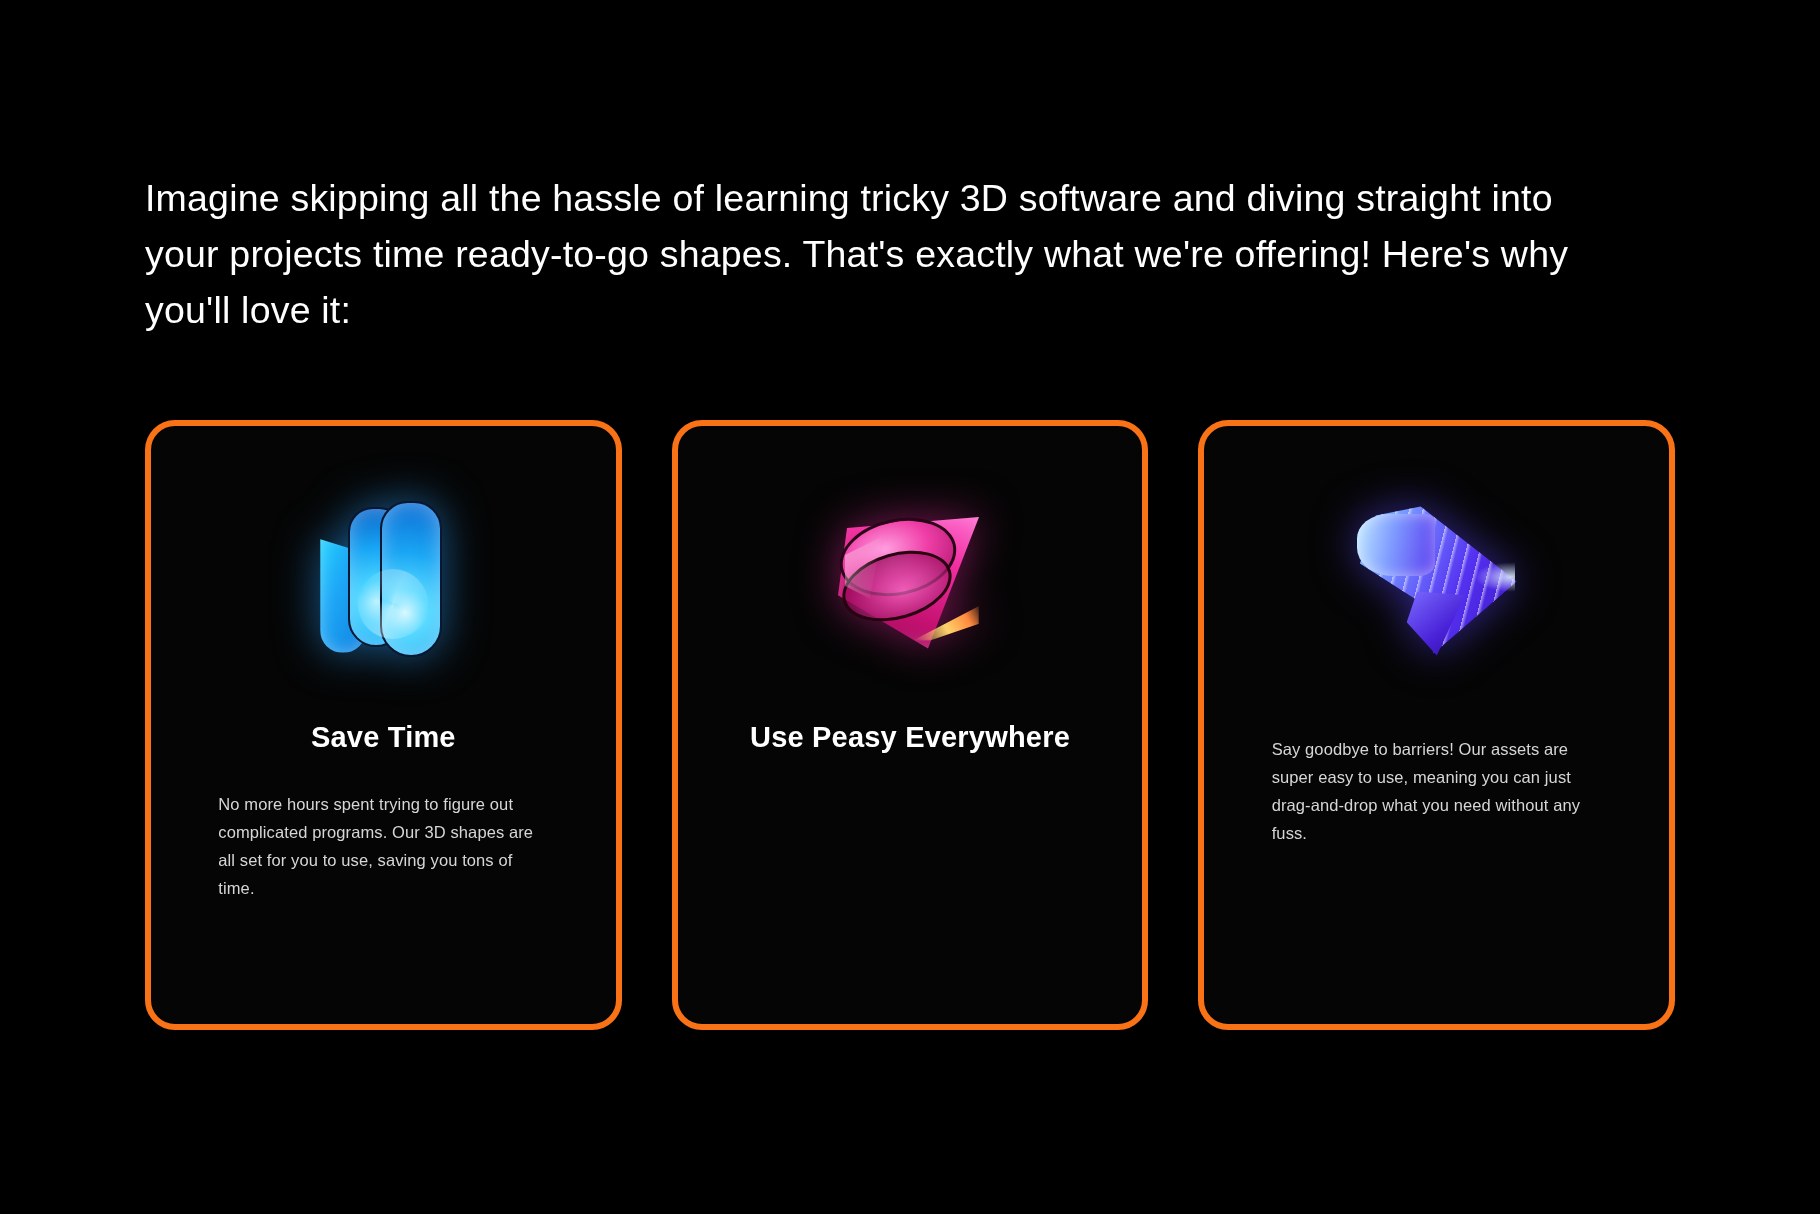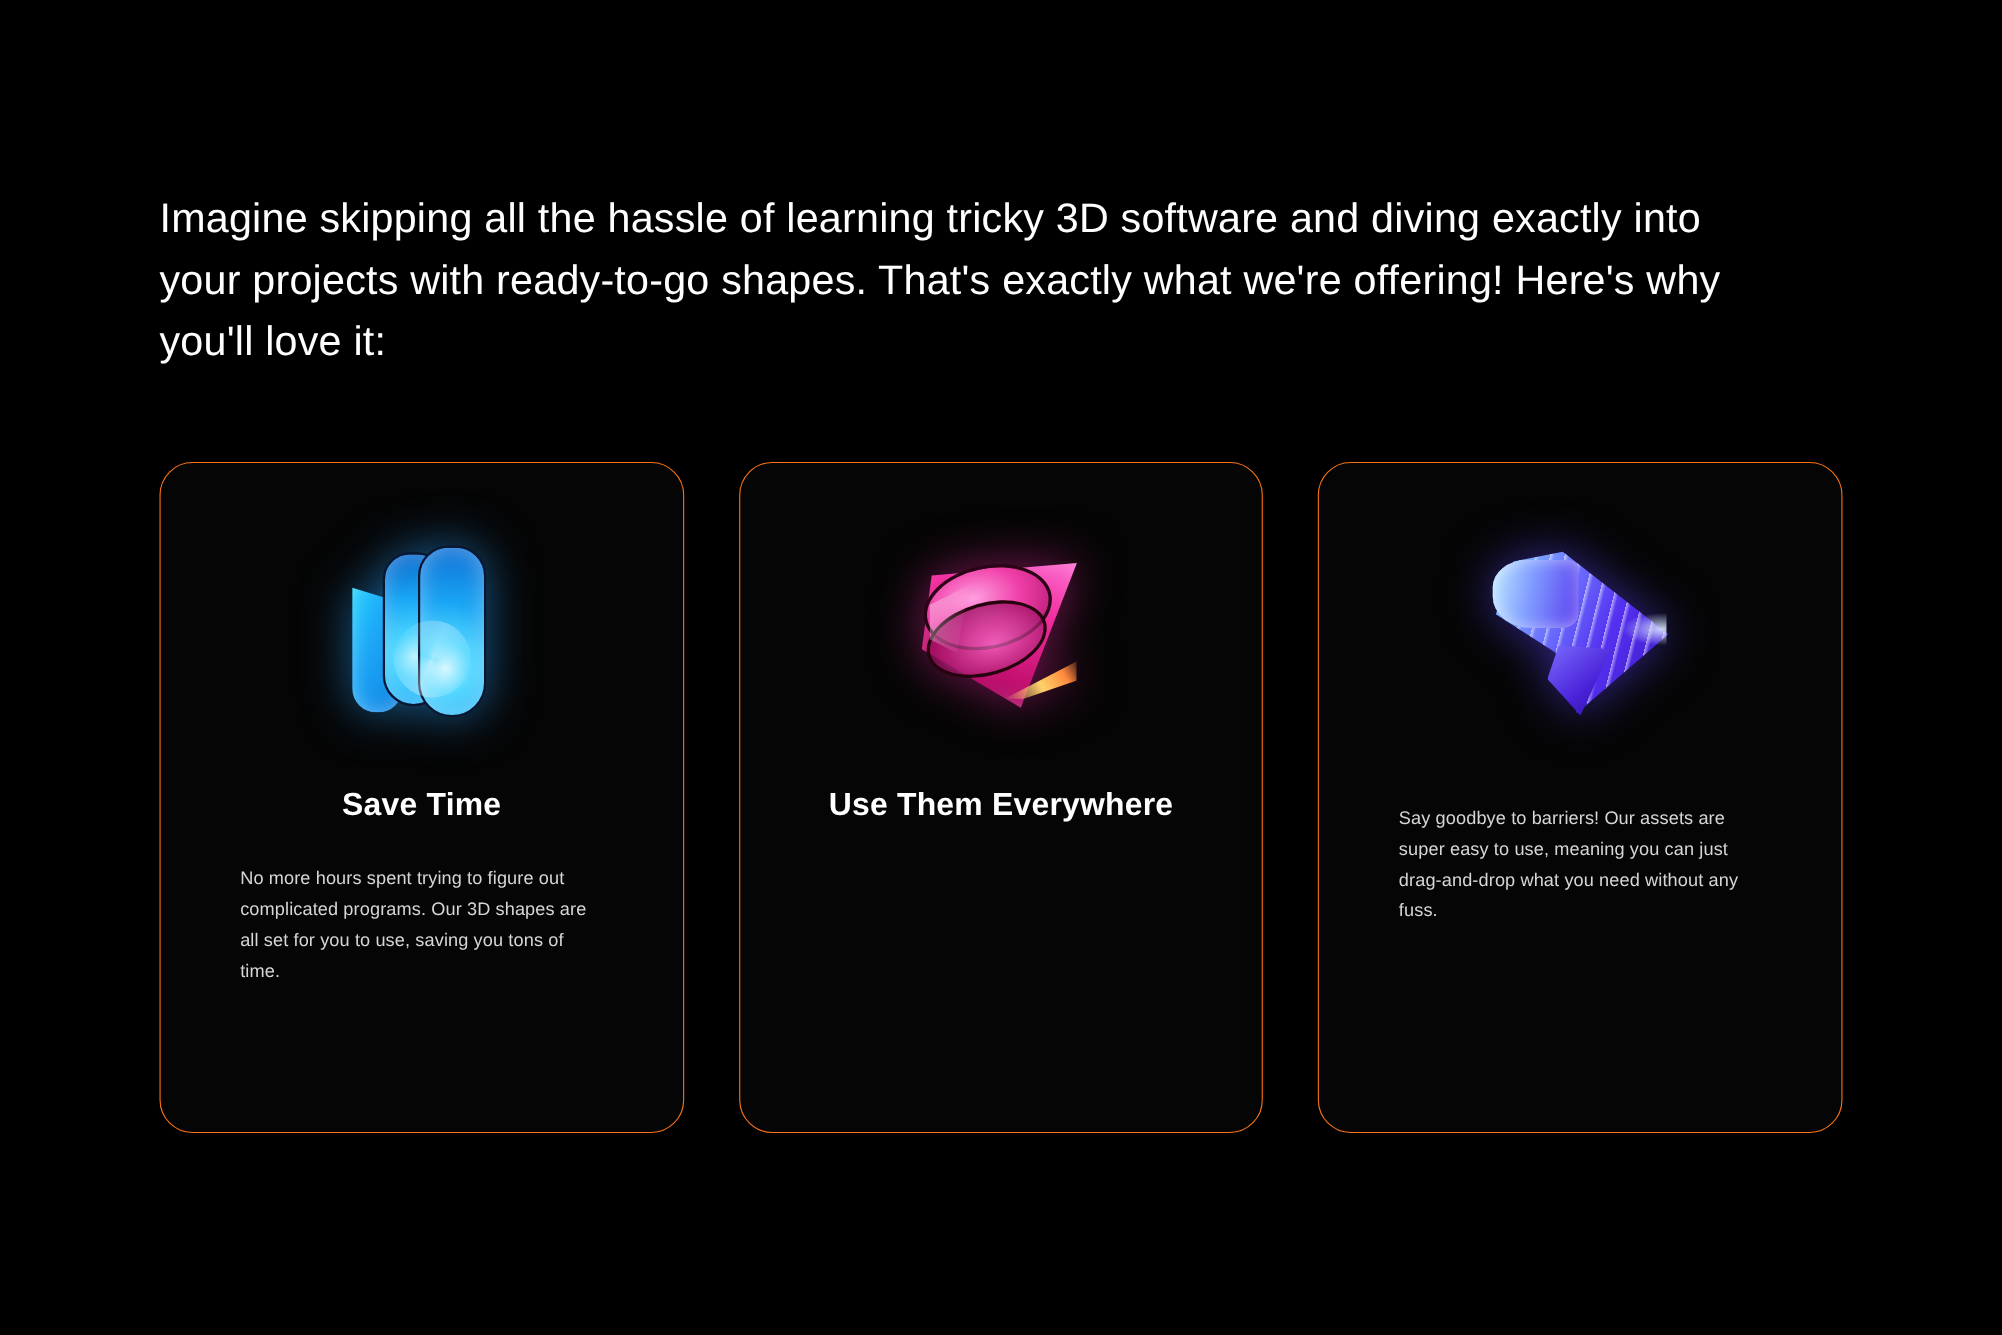--- a/index.html
+++ b/index.html
@@ -27,21 +27,21 @@
   .cards {
     position:absolute;
     left:145px; top:420px;
     width:1530px;
     display:flex;
     gap:50px;
   }
   .card {
     flex:1 1 0;
     height:610px;
-    border:1px solid #f97316;
+    border:6px solid #f97316;
     border-radius:30px;
     background:#050505;
     position:relative;
     display:flex;
     flex-direction:column;
     align-items:center;
     padding:60px 26px 0 26px;
   }
   .icon-wrap {
     width:200px; height:185px;
@@ -156,21 +156,21 @@
   .ico3 .spark {
     position:absolute; right:2px; top:58px; width:40px; height:30px;
     background:radial-gradient(ellipse at 90% 50%, rgba(220,235,255,.9), rgba(120,110,255,0) 70%);
   }
 </style>
 </head>
 <body>
 
 <div class="page">
 
-  <p class="intro">Imagine skipping all the hassle of learning tricky 3D software and diving exactly into your projects with ready-to-go shapes. That's exactly what we're offering! Here's why you'll love it:</p>
+  <p class="intro">Imagine skipping all the hassle of learning tricky 3D software and diving straight into your projects time ready-to-go shapes. That's exactly what we're offering! Here's why you'll love it:</p>
 
   <div class="cards">
 
     <div class="card">
       <div class="icon-wrap">
         <div class="ico1">
           <div class="lobeL"></div>
           <div class="lobeM"></div>
           <div class="lobeR"></div>
           <div class="sheen"></div>
@@ -183,21 +183,21 @@
     <div class="card">
       <div class="icon-wrap">
         <div class="ico2">
           <div class="cone"></div>
           <div class="bowl"></div>
           <div class="ring"></div>
           <div class="strip"></div>
           <div class="glow"></div>
         </div>
       </div>
-      <h3 class="card-title">Use Them Everywhere</h3>
+      <h3 class="card-title">Use Peasy Everywhere</h3>
     </div>
 
     <div class="card">
       <div class="icon-wrap">
         <div class="ico3">
           <div class="fan"></div>
           <div class="blade"></div>
           <div class="tail"></div>
           <div class="spark"></div>
         </div>

